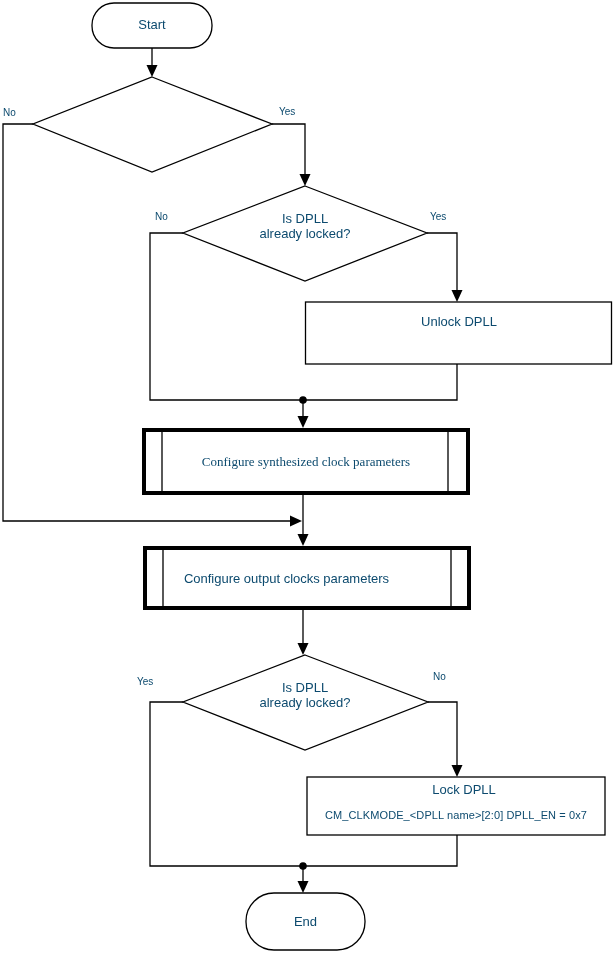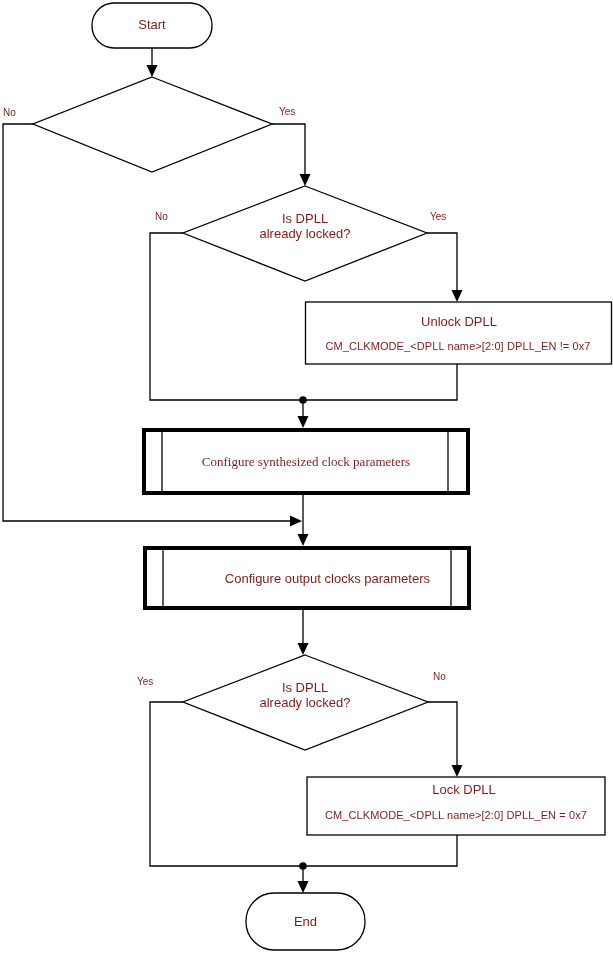--- a/index.html
+++ b/index.html
@@ -1,18 +1,18 @@
 <!DOCTYPE html>
 <html><head>
 <meta charset="utf-8">
 <style>
   html,body { margin:0; padding:0; background:#fff; }
   .canvas {
     position:relative; width:613px; height:965px; background:#ffffff;
-    font-family:"Liberation Sans", sans-serif; color:#7f1d1d;
+    font-family:"Liberation Sans", sans-serif; color:#0c4a6e;
     overflow:hidden;
   }
   svg.layer { position:absolute; left:0; top:0; }
   .lbl { position:absolute; text-align:center; font-size:13px; line-height:15px; white-space:nowrap; }
   .lbl.block { white-space:normal; }
   .branch { position:absolute; font-size:10px; line-height:14px; }
   .code { position:absolute; text-align:center; font-size:11px; line-height:13px; letter-spacing:0.1px; white-space:nowrap; }
   .watermark { position:absolute; font-size:12px; line-height:10px; text-align:right;margin-top:37px; }
 </style>
 </head>
@@ -76,25 +76,24 @@
   <div class="branch" style="left:279px; top:105px;">Yes</div>
 
   <div class="lbl block" style="left:185px; top:211px; width:240px;">
     <div>Is DPLL</div>
     <div>already locked?</div>
   </div>
   <div class="branch" style="left:155px; top:210px;">No</div>
   <div class="branch" style="left:430px; top:210px;">Yes</div>
 
   <div class="lbl" style="left:306px; top:314px; width:306px;">Unlock DPLL</div>
-  <div class="code" style="left:303px; top:340px; width:310px;">CM_CLKMODE_&lt;DPLL name&gt;[2:0] DPLL_EN != 0x7</div>
 
   <div class="lbl" style="left:142px; top:454px; width:328px;font-family:Liberation Serif, serif;">Configure synthesized clock parameters</div>
 
-  <div class="lbl" style="left:143px; top:571px; width:287px;text-align:right;">Configure output clocks parameters</div>
+  <div class="lbl" style="left:143px; top:571px; width:287px;">Configure output clocks parameters</div>
 
   <div class="lbl block" style="left:185px; top:680px; width:240px;">
     <div>Is DPLL</div>
     <div>already locked?</div>
   </div>
   <div class="branch" style="left:137px; top:675px;">Yes</div>
   <div class="branch" style="left:433px; top:670px;">No</div>
 
   <div class="lbl" style="left:315px; top:782px; width:298px;">Lock DPLL</div>
   <div class="code" style="left:303px; top:809px; width:306px;">CM_CLKMODE_&lt;DPLL name&gt;[2:0] DPLL_EN = 0x7</div>

